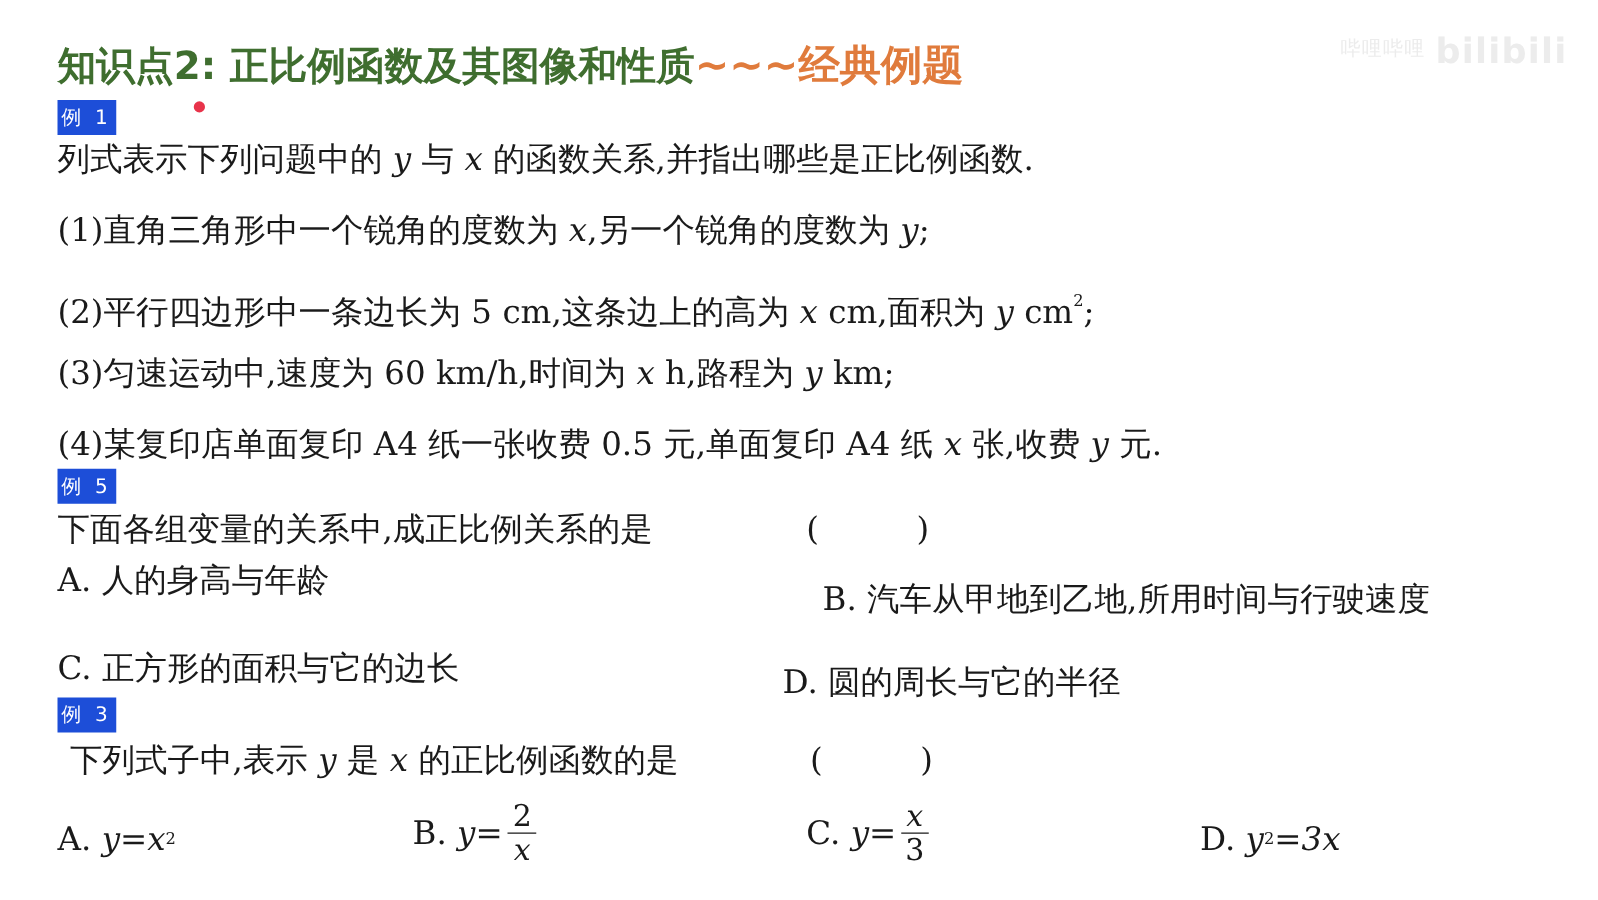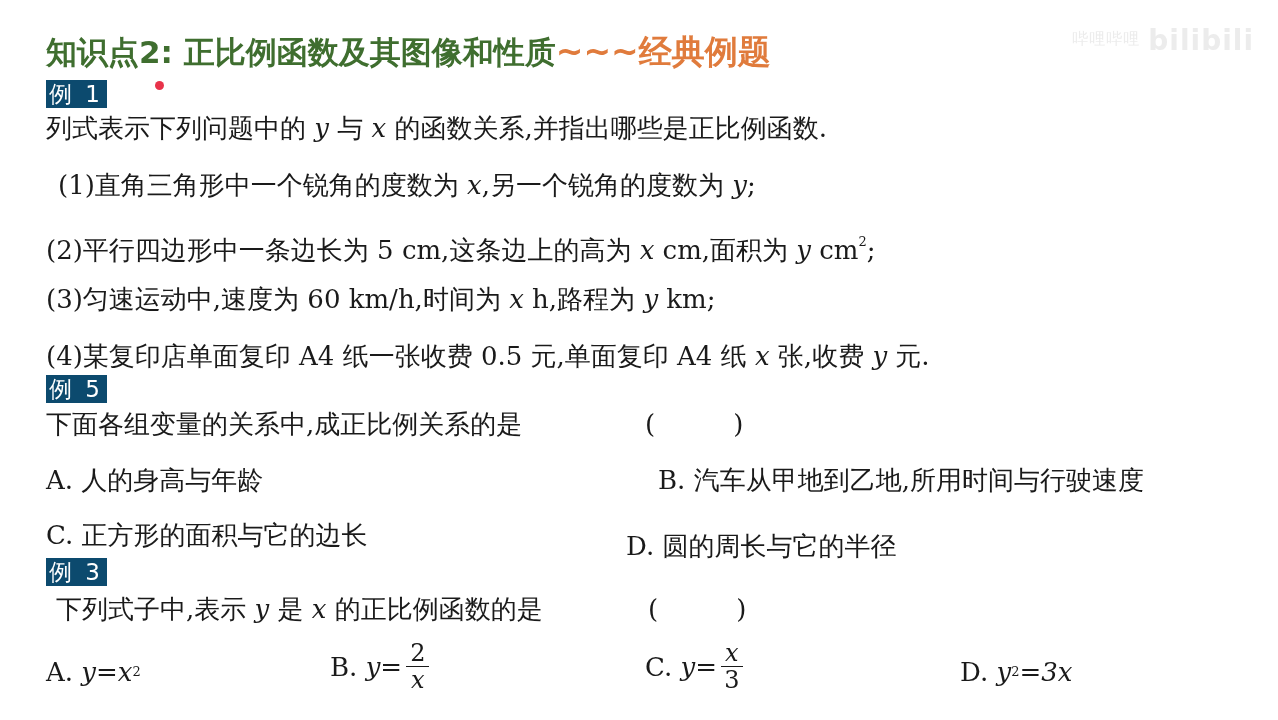--- a/index.html
+++ b/index.html
@@ -7,22 +7,22 @@
     width: 1278px; height: 720px; background: #ffffff; position: relative; overflow: hidden;
     font-family: "DejaVu Serif", "Liberation Serif", serif; color: #1a1a1a;
   }
   .abs { position: absolute; white-space: nowrap; }
   .title {
     left: 46px; top: 32px; font-family: "DejaVu Sans", "Liberation Sans", sans-serif;
     font-weight: bold; font-size: 31px; color: #3f6e2f; letter-spacing: 0px; line-height: 40px;
   }
   .title .suffix { color: #e07b3c; font-size: 33px; }
   .badge {
-    background: #0c4a6e; color: #ffffff; font-family: "DejaVu Sans", "Liberation Sans", sans-serif;
-    font-size: 23px; line-height: 28px; height: 28px; padding: 0 4px 0 3px; letter-spacing: 3px;
+    background: #1d4ed8; color: #ffffff; font-family: "DejaVu Sans", "Liberation Sans", sans-serif;
+    font-size: 16px; line-height: 28px; height: 28px; padding: 0 4px 0 3px; letter-spacing: 3px;
   }
   .line { font-size: 26px; line-height: 34px; }
   .line i, .math i { font-family: "DejaVu Serif", "Liberation Serif", serif; font-style: italic; }
   .math { font-size: 26px; line-height: 34px; display: flex; align-items: center; }
   .frac { display: inline-flex; flex-direction: column; align-items: center; margin-left: 4px; font-size: 24px; line-height: 26px; }
   .frac .num { border-bottom: 1.5px solid #1a1a1a; padding: 0 4px; }
   sup { font-size: 13px; vertical-align: 13px; }
   .watermark {
     right: 24px; top: 24px; font-family: "DejaVu Sans", "Liberation Sans", sans-serif;
     font-size: 28px; font-weight: bold; color: #ececec; letter-spacing: 1px;
@@ -44,42 +44,42 @@
 </div>
 
 <div class="abs pointer-dot"></div>
 
 <div class="abs badge" style="left:46px; top:80px;">例 1</div>
 
 <div class="abs line" style="left:46px; top:111px;">
   <span>列式表示下列问题中的 </span><i>y</i><span> 与 </span><i>x</i><span> 的函数关系,并指出哪些是正比例函数.</span>
 </div>
 
-<div class="abs line" style="left:46px; top:168px;margin-left:12px;">
+<div class="abs line" style="left:46px; top:168px;">
   <span>(1)直角三角形中一个锐角的度数为 </span><i>x</i><span>,另一个锐角的度数为 </span><i>y</i><span>;</span>
 </div>
 
 <div class="abs line" style="left:46px; top:225px;">
   <span>(2)平行四边形中一条边长为 5 cm,这条边上的高为 </span><i>x</i><span> cm,面积为 </span><i>y</i><span> cm</span><sup>2</sup><span>;</span>
 </div>
 
 <div class="abs line" style="left:46px; top:282px;text-align:right;">
   <span>(3)匀速运动中,速度为 60 km/h,时间为 </span><i>x</i><span> h,路程为 </span><i>y</i><span> km;</span>
 </div>
 
 <div class="abs line" style="left:46px; top:339px;">
   <span>(4)某复印店单面复印 A4 纸一张收费 0.5 元,单面复印 A4 纸 </span><i>x</i><span> 张,收费 </span><i>y</i><span> 元.</span>
 </div>
 
 <div class="abs badge" style="left:46px; top:375px;">例 5</div>
 
 <div class="abs line" style="left:46px; top:407px;">下面各组变量的关系中,成正比例关系的是</div>
 <div class="abs line" style="left:645px; top:407px;">(　　　)</div>
 
-<div class="abs line" style="left:46px; top:463px;text-align:center;">
+<div class="abs line" style="left:46px; top:448px;text-align:center;">
   <span>A.</span> <span>人的身高与年龄</span>
 </div>
 <div class="abs line" style="left:658px; top:463px;">
   <span>B.</span> <span>汽车从甲地到乙地,所用时间与行驶速度</span>
 </div>
 <div class="abs line" style="left:46px; top:518px;text-align:right;">
   <span>C.</span> <span>正方形的面积与它的边长</span>
 </div>
 <div class="abs line" style="left:626px; top:518px;margin-top:11px;">
   <span>D.</span> <span>圆的周长与它的半径</span>

